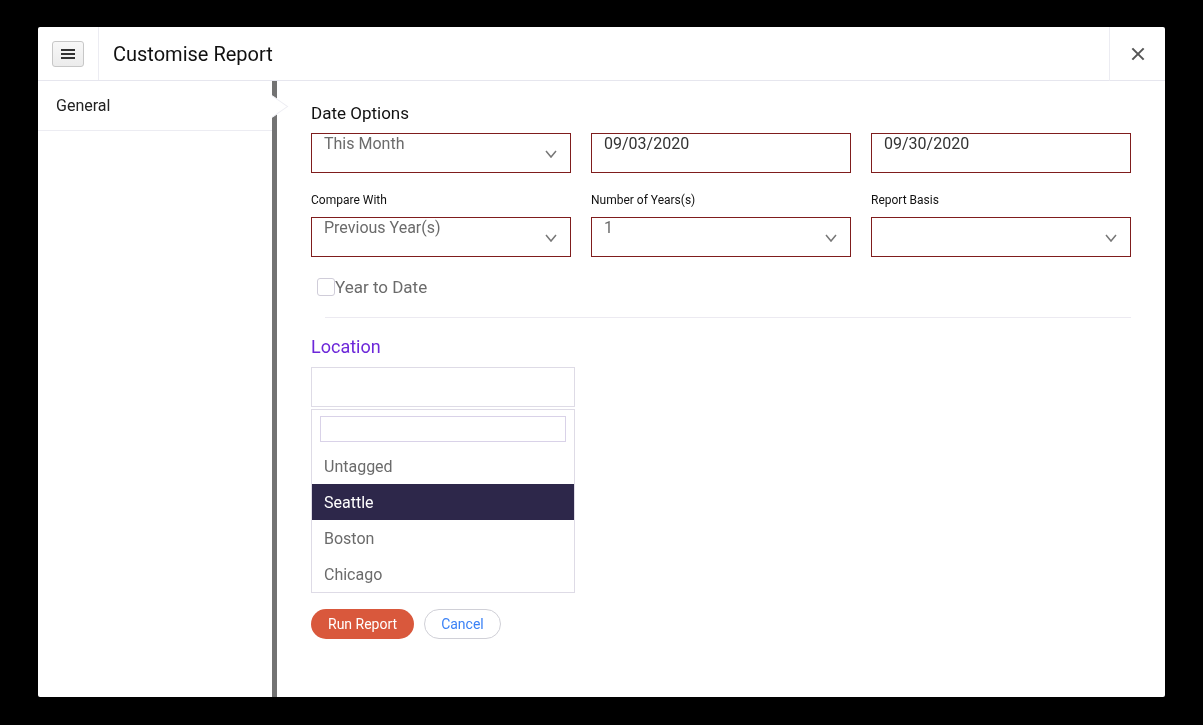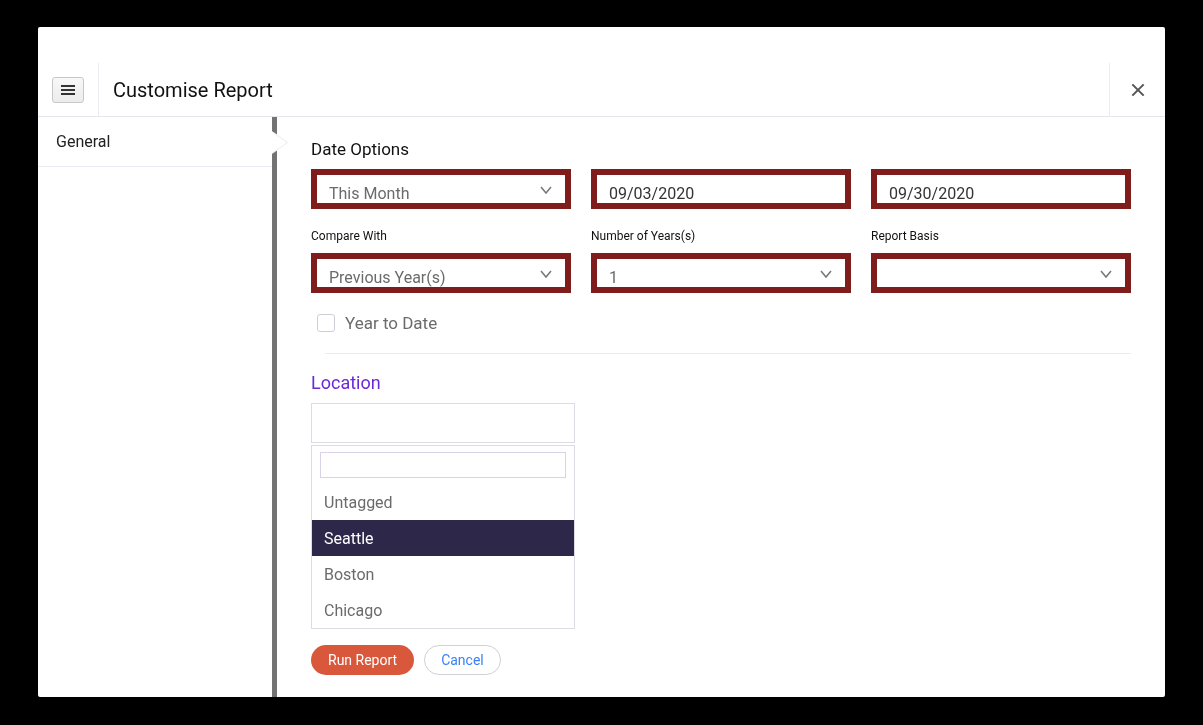--- a/index.html
+++ b/index.html
@@ -26,21 +26,20 @@
     border-radius: 2px;
     overflow: hidden;
   }
   
   .header {
     height: 54px;
     border-bottom: 1px solid #e6e6ee;
     display: flex;
     align-items: center;
     position: relative;
-    margin-top: 36px;
   }
   .hamburger-btn {
     margin-left: 14px;
     width: 32px;
     height: 26px;
     border: 1px solid #c7c7c7;
     border-radius: 3px;
     background: linear-gradient(#f8f8f8,#ececec);
     display: flex;
     align-items: center;
@@ -137,27 +136,27 @@
     display:flex;
     gap:20px;
     margin-bottom:20px;
   }
   .col { display:flex; flex-direction:column; }
   .col-1 { width:260px; }
   .col-2 { width:260px; }
   .col-3 { width:260px; }
   .select, .date-input, .text-input {
     height:40px;
-    border:6px solid #7f1d1d;
+    border:1px solid #7f1d1d;
     background:#fff;
     font-size:16px;
     color:#6b6b6b;
     padding: 0 12px;
     display:flex;
-    align-items:flex-end;
+    align-items:flex-start;
     position:relative;
     cursor:pointer;
   }
   .select .chev, .chev {
     position:absolute;
     right:12px;
     top:50%;
     width:14px; height:14px;
     margin-top:-7px;
     pointer-events:none;
@@ -165,21 +164,20 @@
   .chev svg { width:14px; height:14px; }
   .date-input { color:#333; cursor:text; }
   .field-label{
     font-size:12px;
     color:#111;
     margin: 0 0 10px 0;
   }
   .checkbox-row{
     display:flex;
     align-items:center;
-    gap:10px;
     margin: 6px 0 20px 6px;
   }
   .checkbox{
     width:18px; height:18px;
     border:1.5px solid #d0cdd9;
     border-radius:3px;
     cursor:pointer;
   }
   .checkbox-label{
     font-size:17px;

